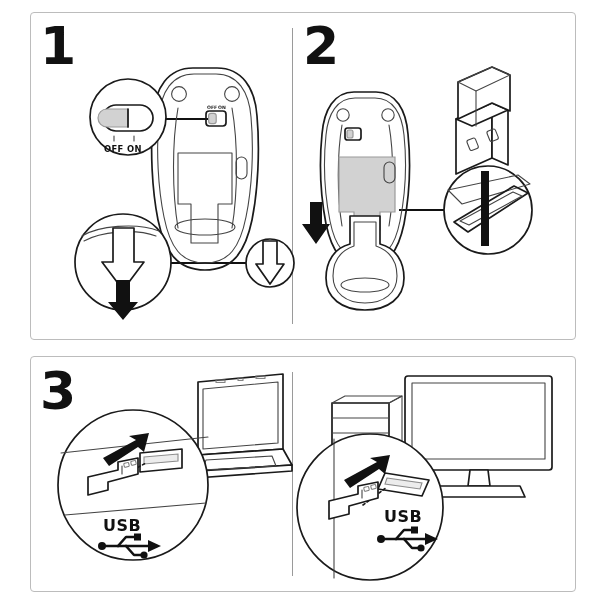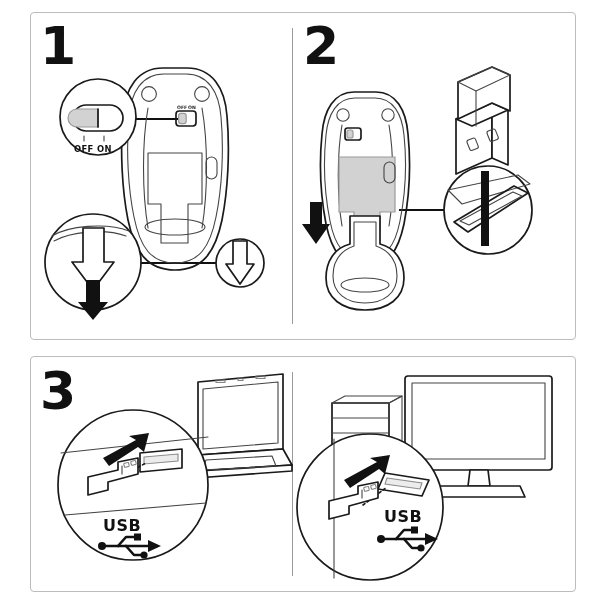--- a/index.html
+++ b/index.html
@@ -42,21 +42,21 @@
 
   <div class="panel-box" id="box-top"></div>
   <div class="panel-box" id="box-bottom"></div>
   <div class="divider" id="div-top"></div>
   <div class="divider" id="div-bottom"></div>
 
   <div class="step-num" id="num1">1</div>
   <div class="step-num" id="num2">2</div>
   <div class="step-num" id="num3">3</div>
 
-  <div class="art" style="left:30px;top:12px;width:262px;height:356px;">
+  <div class="art" style="left:30px;top:12px;width:262px;height:356px;padding-left:30px;">
     <svg width="262" height="328" viewBox="0 0 262 328">
 
       <line class="lead" x1="106" y1="107" x2="155" y2="107"></line>
 
       <line class="lead" x1="110" y1="251" x2="186" y2="251"></line>
 
       <g>
         <path class="stk" d="M133 56 C108 56 95 76 93 104 C90 138 92 178 98 208 C105 241 118 258 145 258 C172 258 185 241 192 208 C198 178 200 138 197 104 C195 76 182 56 157 56 Z"></path>
         <path class="stk-t" d="M134 62 C112 62 101 80 99 105 C96 138 98 176 104 205 C110 235 121 251 145 251 C169 251 180 235 186 205 C192 176 194 138 191 105 C189 80 178 62 156 62 Z"></path>
         <path class="stk-t" d="M118 96 C112 130 112 180 118 216"></path>

